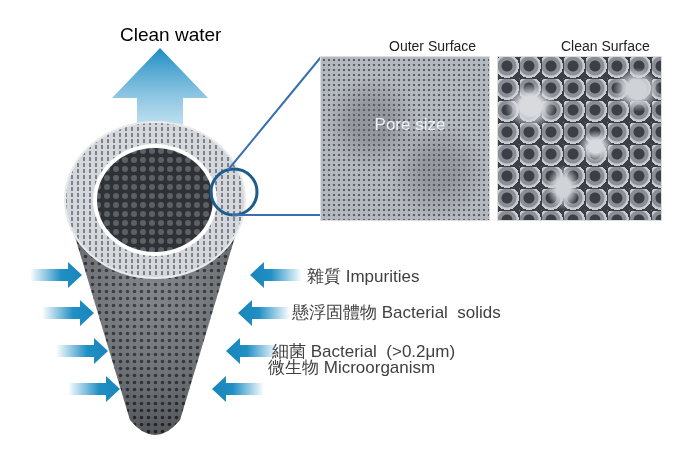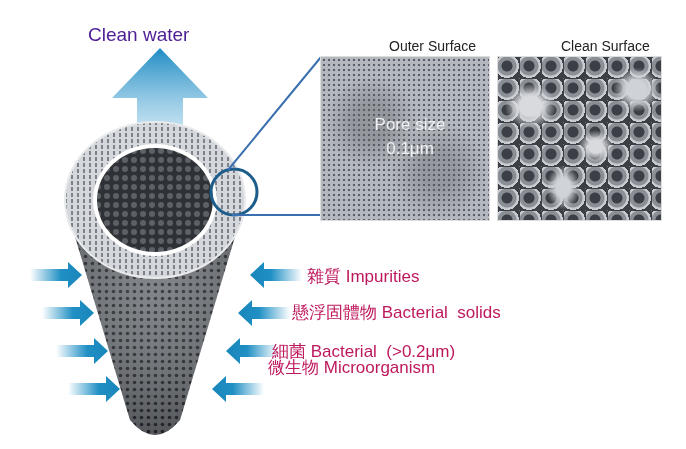--- a/index.html
+++ b/index.html
@@ -1,38 +1,38 @@
 <!DOCTYPE html>
 <html><head>
 <meta charset="utf-8">
 <style>
   html,body{margin:0;padding:0;background:#ffffff;}
   body{width:686px;height:449px;position:relative;overflow:hidden;font-family:"Liberation Sans",sans-serif;}
   .abs{position:absolute;}
-  .title{left:88px;top:24px;font-size:19px;color:#4c1d95;}
+  .title{left:120px;top:24px;font-size:19px;color:#000000;}
   .panel-label{font-size:14px;color:#222;margin-left:34px;}
   .sem{border:1px solid #ddd;overflow:hidden;}
   .outer{left:320px;top:56px;width:168px;height:163px;
     background:
       radial-gradient(circle at 30% 40%, rgba(90,90,95,.35) 0 12%, transparent 30%),
       radial-gradient(circle at 70% 70%, rgba(80,80,85,.3) 0 10%, transparent 30%),
       repeating-radial-gradient(circle at 3px 3px, #5a5e66 0 1.2px, #b4b8bf 1.6px 4px),
       #a8acb2;
     background-size:auto,auto,5px 5px,auto;}
   .inner{left:497px;top:56px;width:163px;height:163px;
     background:
       radial-gradient(ellipse at 20% 30%, #d8dade 0 6%, transparent 14%),
       radial-gradient(ellipse at 60% 55%, #d8dade 0 5%, transparent 13%),
       radial-gradient(ellipse at 85% 20%, #cfd2d6 0 5%, transparent 12%),
       radial-gradient(ellipse at 40% 80%, #d0d3d7 0 5%, transparent 12%),
       repeating-radial-gradient(circle at 9px 9px, #3c4046 0 5px, #8a8e95 6px 9px, #c8cbd0 10px 12px),
       #6e7278;
     background-size:auto,auto,auto,auto,22px 22px,auto;}
   .pore{left:320px;top:113px;width:180px;text-align:center;color:#eef0f2;font-size:17px;line-height:24px;}
-  .label-row{font-size:17px;color:#be185d;white-space:nowrap;}
+  .label-row{font-size:17px;color:#404040;white-space:nowrap;}
   .arrow{width:64px;height:26px;}
   svg{display:block;}
 </style>
 </head>
 <body>
 
 <div class="abs title">Clean water</div>
 
 <svg class="abs" style="left:105px;top:48px" width="110" height="110">
   <defs>
@@ -75,21 +75,20 @@
   <line x1="228" y1="170" x2="321" y2="57" stroke="#3a6fb0" stroke-width="2"></line>
   <line x1="232" y1="215" x2="321" y2="215" stroke="#3a6fb0" stroke-width="2"></line>
 </svg>
 
 <div class="abs panel-label" style="left:355px;top:38px">Outer Surface</div>
 <div class="abs panel-label" style="left:527px;top:38px">Clean Surface</div>
 <div class="abs sem outer"></div>
 <div class="abs sem inner"></div>
 <div class="abs pore">
   <div>Pore size</div>
-  <div>0.1μm</div>
 </div>
 
 <svg width="0" height="0" style="position:absolute">
   <defs>
     <linearGradient id="rg" x1="0" y1="0" x2="1" y2="0">
       <stop offset="0" stop-color="#1f8fc4" stop-opacity="0"></stop>
       <stop offset="0.6" stop-color="#1f8fc4"></stop>
       <stop offset="1" stop-color="#1a86ba"></stop>
     </linearGradient>
     <linearGradient id="lg" x1="1" y1="0" x2="0" y2="0">

